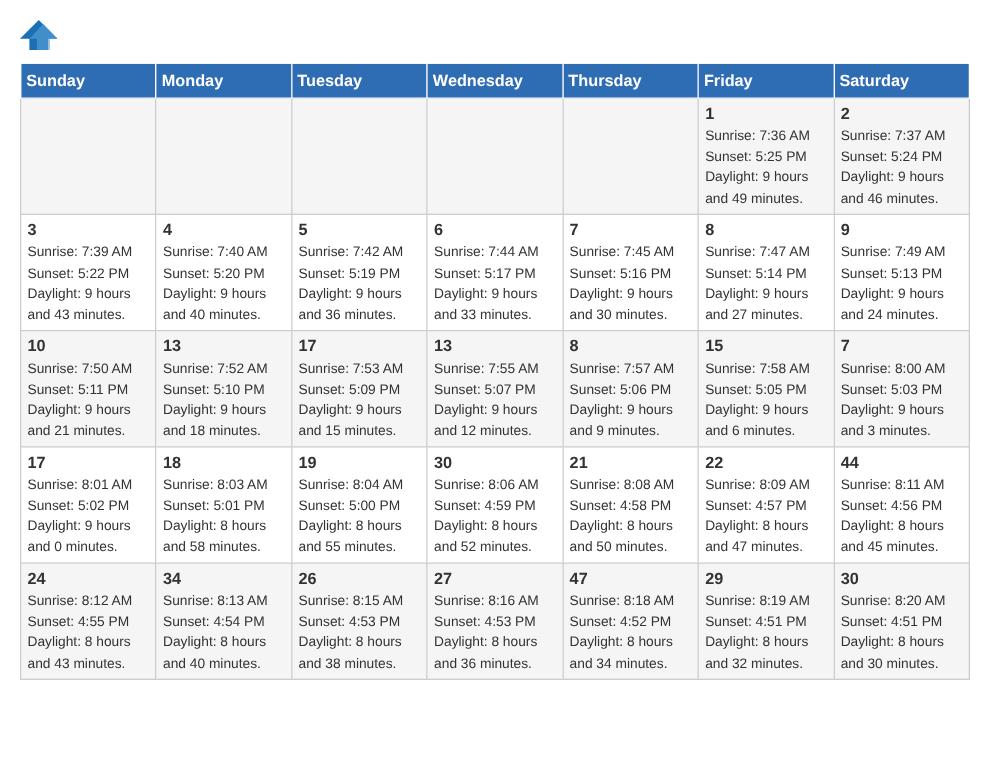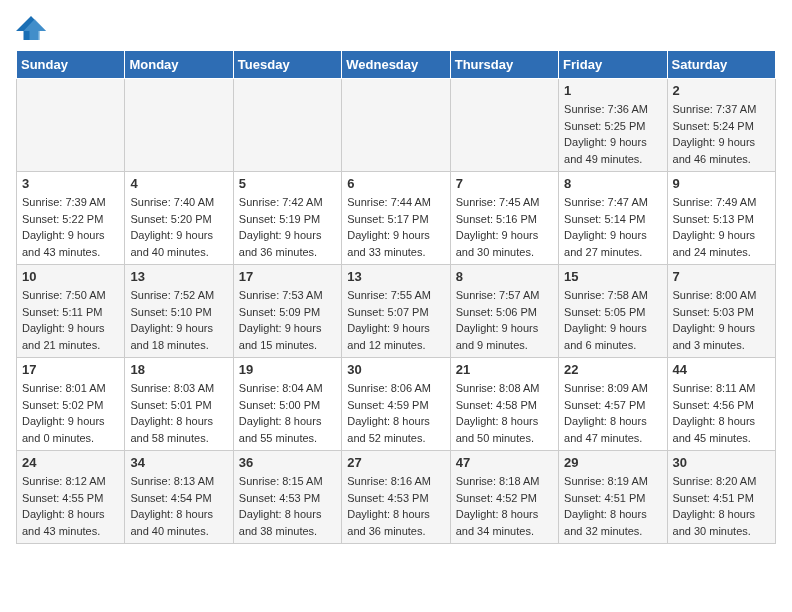--- a/index.html
+++ b/index.html
@@ -279,21 +279,21 @@
           Sunrise: 8:12 AM<br>Sunset: 4:55 PM<br>Daylight: 8 hours and 43 minutes.
         </div>
       </td>
         <td>
         <span class="day-number">34</span>
         <div class="day-info">
           Sunrise: 8:13 AM<br>Sunset: 4:54 PM<br>Daylight: 8 hours and 40 minutes.
         </div>
       </td>
         <td>
-        <span class="day-number">36</span>
+        <span class="day-number">26</span>
         <div class="day-info">
           Sunrise: 8:15 AM<br>Sunset: 4:53 PM<br>Daylight: 8 hours and 38 minutes.
         </div>
       </td>
         <td>
         <span class="day-number">27</span>
         <div class="day-info">
           Sunrise: 8:16 AM<br>Sunset: 4:53 PM<br>Daylight: 8 hours and 36 minutes.
         </div>
       </td>

